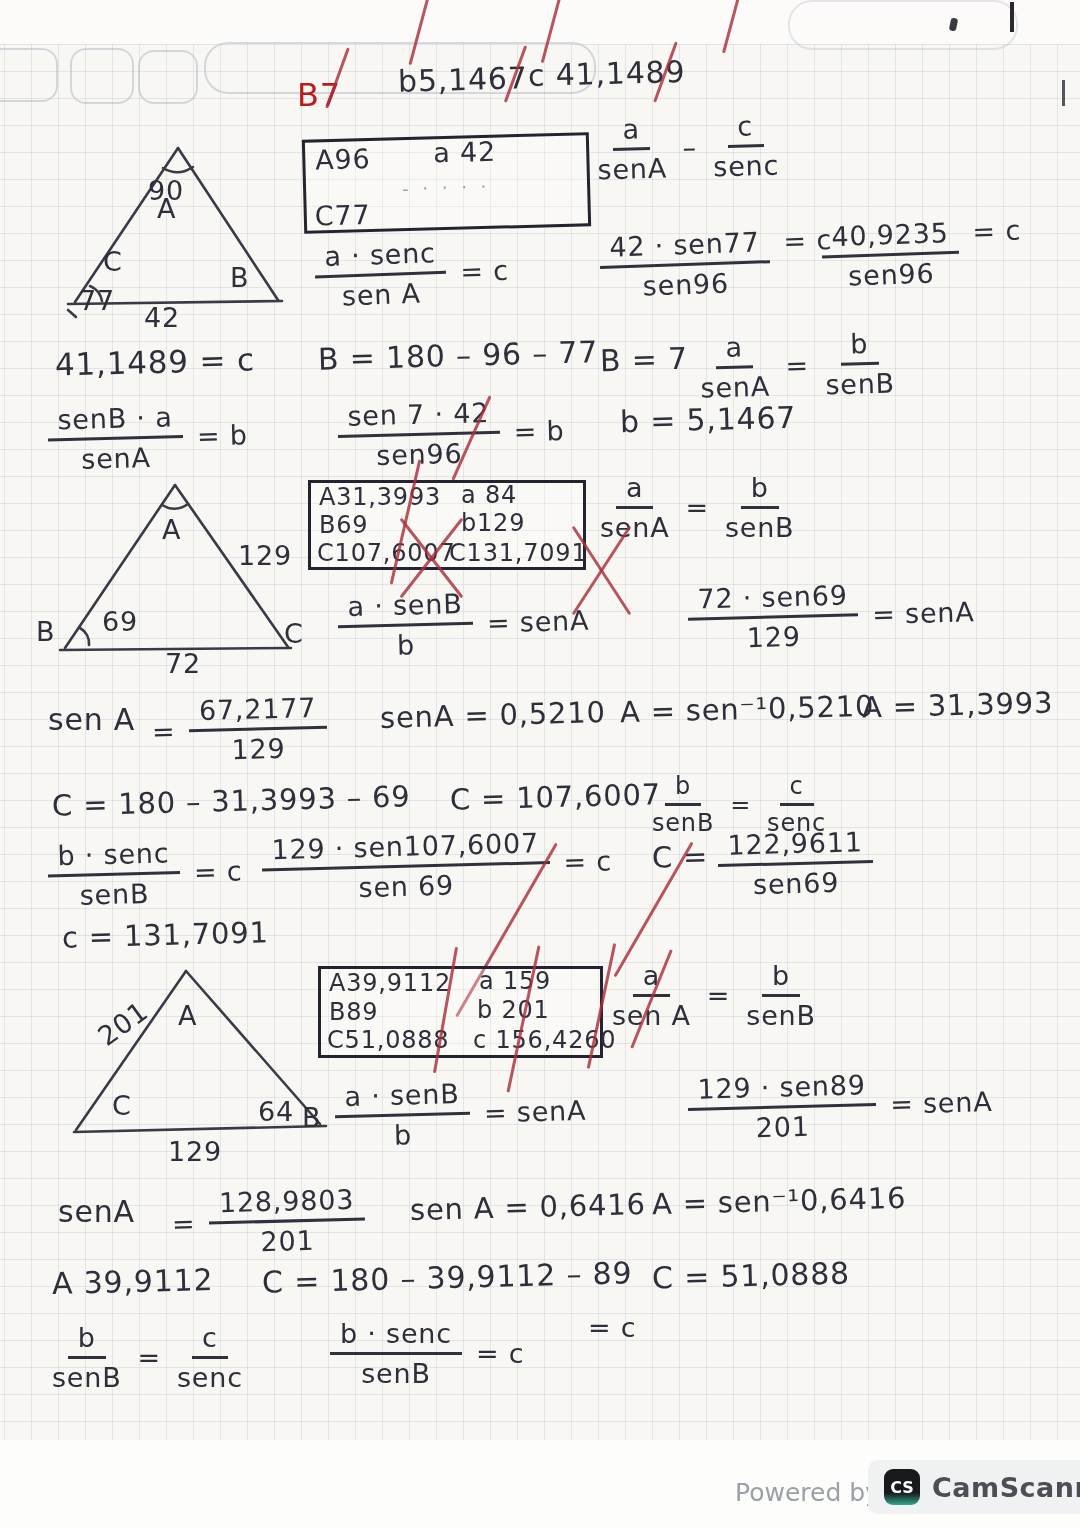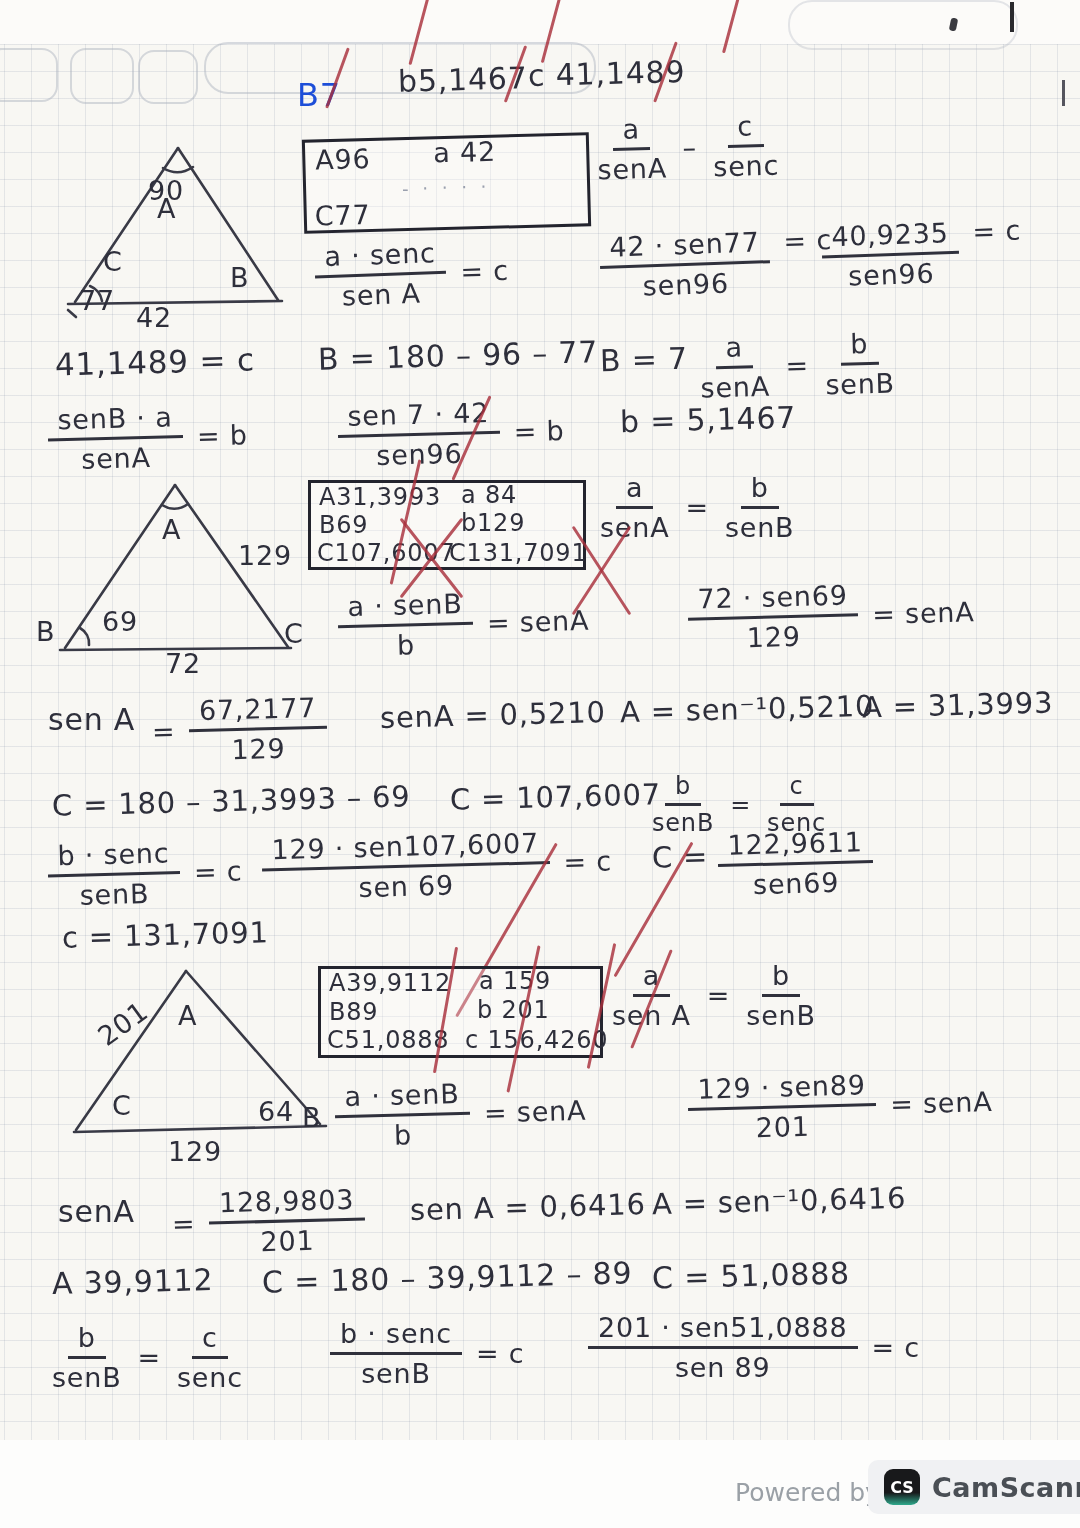--- a/index.html
+++ b/index.html
@@ -8,21 +8,21 @@
   .paper{position:absolute;inset:0;background-color:#f8f7f3;
     background-image:
       linear-gradient(rgba(125,140,165,.17) 1.5px,transparent 1.5px),
       linear-gradient(90deg,rgba(125,140,165,.17) 1.5px,transparent 1.5px);
     background-size:27px 27px;background-position:4px 44px}
   .topband{position:absolute;left:0;top:0;width:100%;height:44px;background:#fcfbf9}
   .botband{position:absolute;left:0;bottom:0;width:100%;height:88px;background:#fdfdfc}
   .pos{position:absolute}
   .hw{color:#2e2f3b;font-size:27px;letter-spacing:.8px;white-space:nowrap}
   .sm{font-size:24px}
-  .blue{color:#1d4ed8}
+  .blue{color:#b91c1c}
   .faint{color:#9aa0ae;font-size:18px;letter-spacing:4px}
   .frac{display:inline-flex;flex-direction:column;align-items:center;text-align:center;vertical-align:middle}
   .frac .num{padding:0 10px 3px;border-bottom:3px solid #30313c}
   .frac .den{padding-top:3px}
   .step{display:inline-flex;align-items:center;gap:14px}
   .step .res-top{align-self:flex-start;margin-top:0}
   .ratio{display:inline-flex;align-items:center;gap:16px}
   .box{border:3px solid #23242e;background:rgba(255,255,255,.28)}
   .box span{position:absolute;white-space:nowrap}
   .red{position:absolute;width:3px;background:#a8303c;opacity:.82;border-radius:2px}
@@ -69,21 +69,21 @@
   <line x1="8" y1="164" x2="222" y2="161"></line>
   <path d="M 103 28 Q 118 37 133 27"></path>
   <path d="M 30 146 A 20 20 0 0 1 42 161"></path>
   <line x1="8" y1="170" x2="16" y2="177"></line>
 </svg>
 <span class="pos hw" style="left:148px;top:175px">90</span>
 <span class="pos hw" style="left:157px;top:193px">A</span>
 <span class="pos hw" style="left:103px;top:246px">C</span>
 <span class="pos hw" style="left:79px;top:285px">77</span>
 <span class="pos hw" style="left:230px;top:262px">B</span>
-<span class="pos hw" style="left:136px;top:302px">42</span>
+<span class="pos hw" style="left:144px;top:302px">42</span>
 
 <div class="pos box t1" style="left:303px;top:136px;width:287px;height:94px">
   <span class="hw" style="left:10px;top:2px">A96</span>
   <span class="hw" style="left:128px;top:-2px">a 42</span>
   <span class="faint" style="left:96px;top:38px">-  · · · ·</span>
   <span class="hw" style="left:8px;top:58px">C77</span>
 </div>
 
 <span class="pos hw ratio t1" style="left:597px;top:112px">
   <span class="frac">
@@ -270,21 +270,21 @@
 <span class="pos hw" style="left:258px;top:1096px">64</span>
 <span class="pos hw" style="left:302px;top:1102px">B</span>
 <span class="pos hw" style="left:168px;top:1136px">129</span>
 
 <div class="pos box" style="left:318px;top:966px;width:285px;height:92px">
   <span class="hw sm" style="left:8px;top:0">A39,9112</span>
   <span class="hw sm" style="left:158px;top:-2px">a 159</span>
   <span class="hw sm" style="left:8px;top:29px">B89</span>
   <span class="hw sm" style="left:156px;top:27px">b 201</span>
   <span class="hw sm" style="left:6px;top:57px">C51,0888</span>
-  <span class="hw sm" style="left:144px;top:57px">c 156,4260</span>
+  <span class="hw sm" style="left:152px;top:57px">c 156,4260</span>
 </div>
 
 <span class="pos hw ratio" style="left:612px;top:960px">
   <span class="frac">
       <span class="num">a</span>
       <span class="den">sen A</span>
     </span>
   <span>=</span>
   <span class="frac">
       <span class="num">b</span>
@@ -339,24 +339,20 @@
     </span>
 </span>
 <span class="pos hw step" style="left:330px;top:1318px">
   <span class="frac">
       <span class="num">b · senc</span>
       <span class="den">senB</span>
     </span>
   <span>= c</span>
 </span>
 <span class="pos hw step" style="left:588px;top:1312px">
-  <span class="frac">
-      <span class="num">201 · sen51,0888</span>
-      <span class="den">sen 89</span>
-    </span>
   <span>= c</span>
 </span>
 
 <span class="pos powered" style="left:735px;top:1478px">Powered by</span>
 <div class="pos cs-pill" style="left:868px;top:1460px">
   <div class="cs-logo">
       <span>CS</span>
     </div>
   <span class="cs-brand">CamScanner</span>
 </div>

